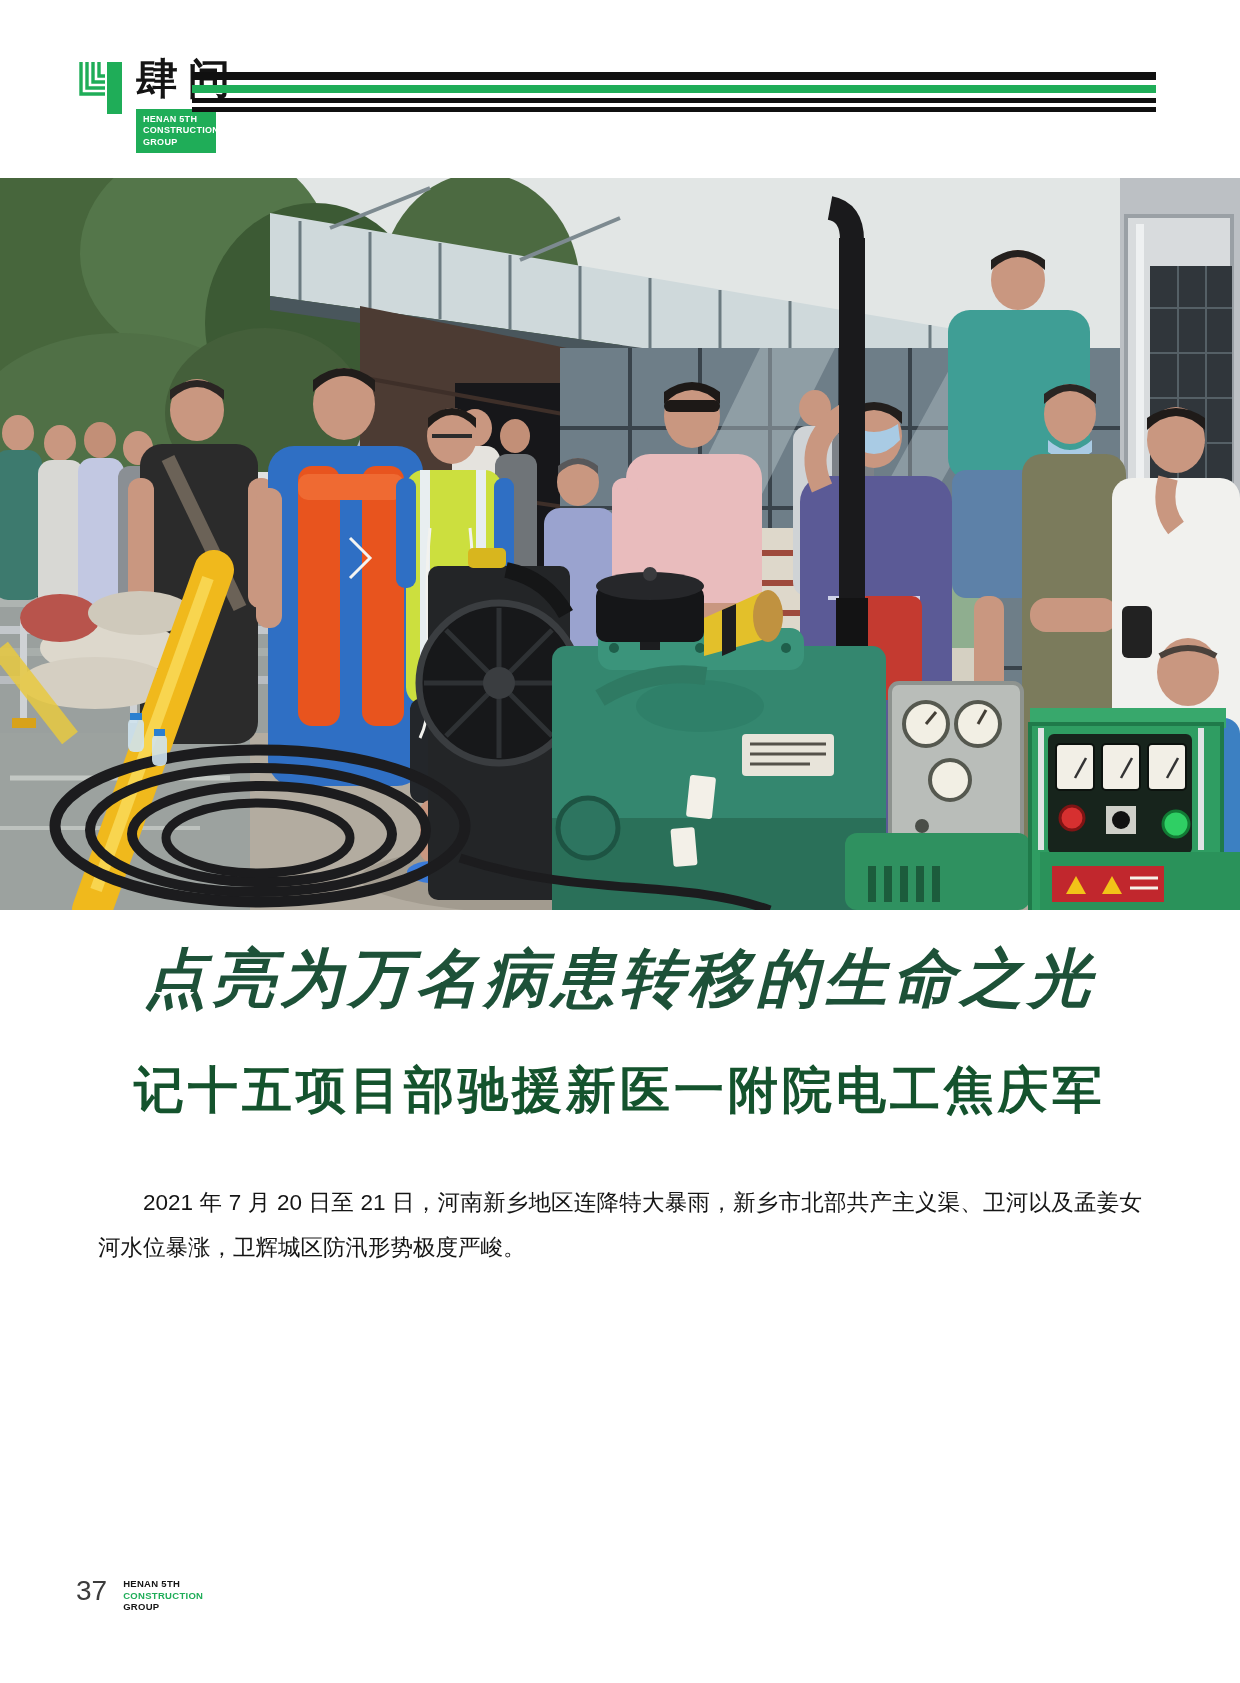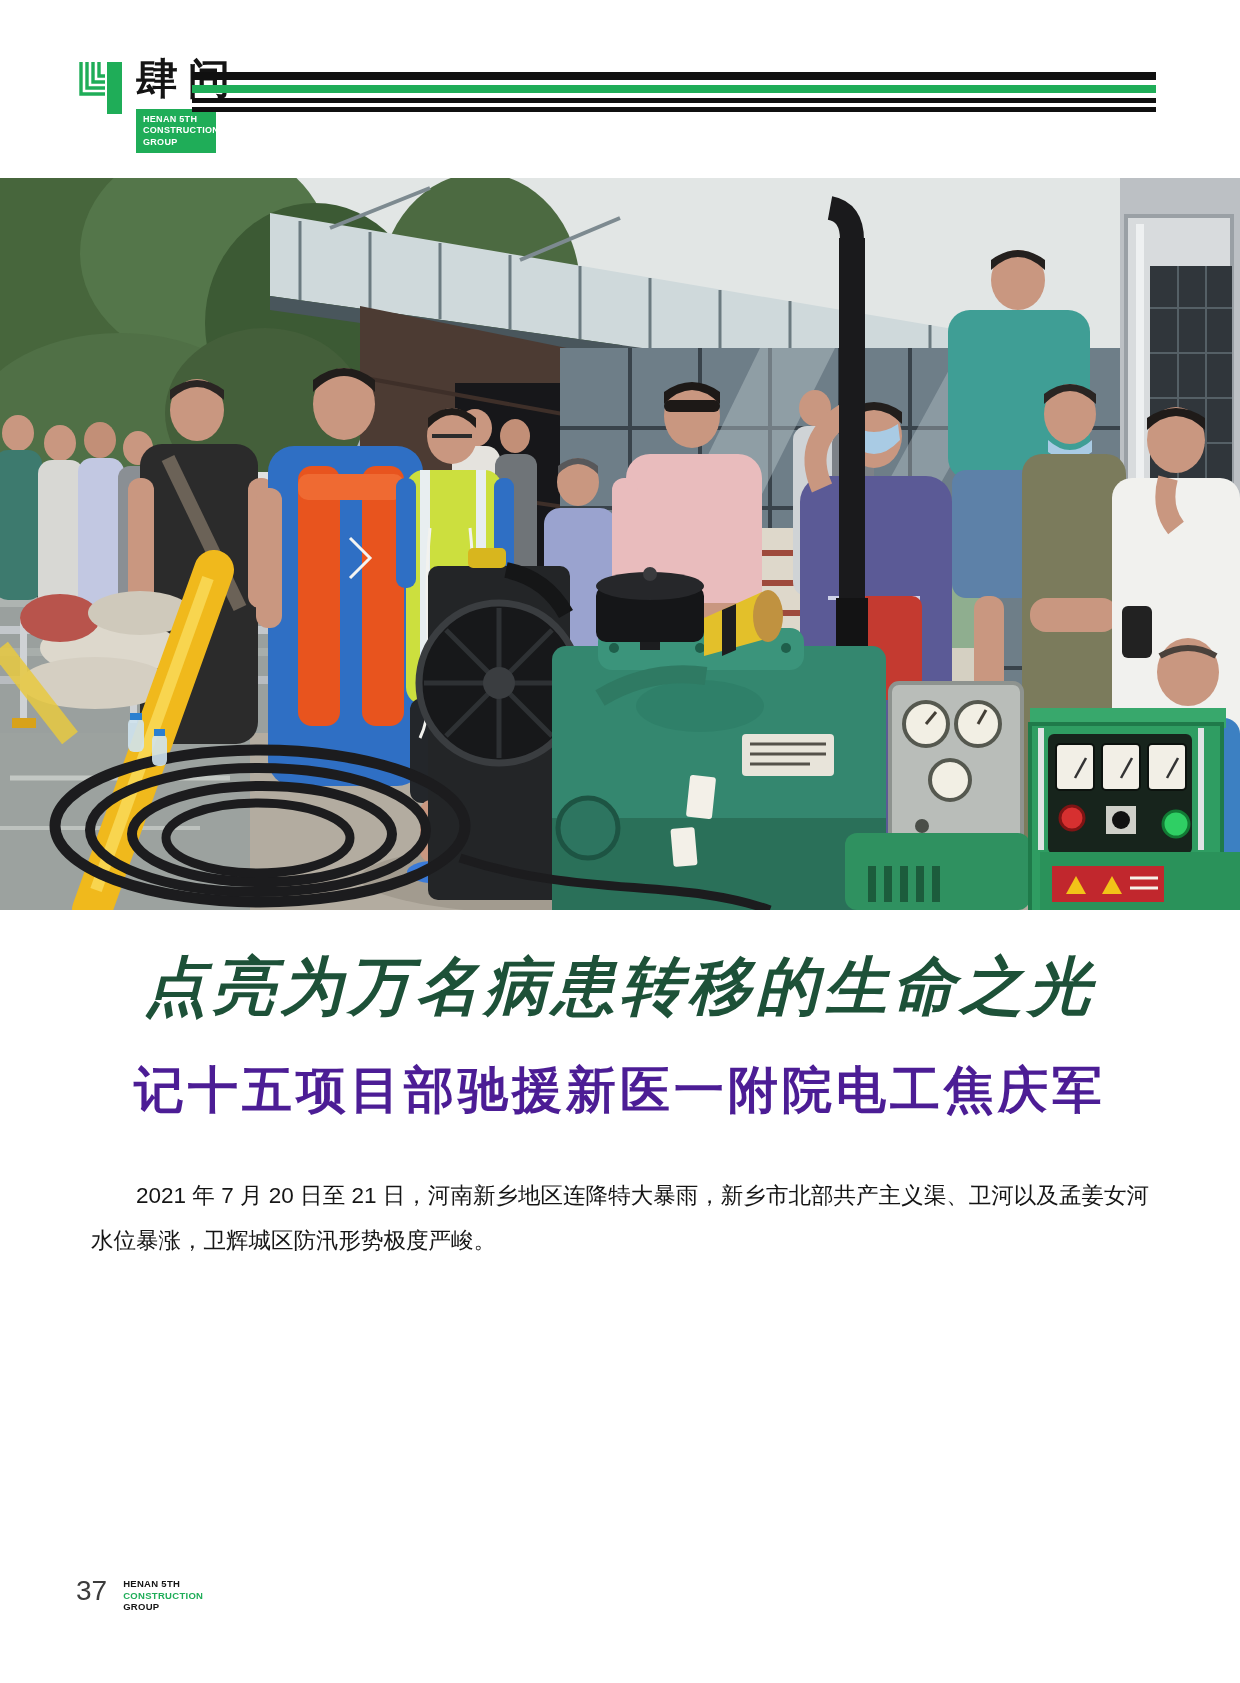--- a/index.html
+++ b/index.html
@@ -23,29 +23,29 @@
   .s3{height:5px;background:#101010;margin-top:5px;}
   .s4{height:5px;background:#101010;margin-top:4px;}
 
   
   .photo{position:absolute;left:0;top:178px;width:1240px;height:732px;overflow:hidden;background:#dfe4e3;}
   .photo svg{display:block;width:1240px;height:732px;}
 
   
   .article-title{position:absolute;top:936px;left:0;width:100%;text-align:center;
     font-family:"DejaVu Serif",serif;font-weight:bold;font-size:63px;color:#1d5138;
-    letter-spacing:5px;font-style:italic;margin-top:8px;}
+    letter-spacing:5px;font-style:italic;}
   .article-subtitle{position:absolute;top:1057px;left:0;width:100%;text-align:center;
-    font-weight:bold;font-size:50px;color:#4c1d95;letter-spacing:4px;
+    font-weight:bold;font-size:50px;color:#14532d;letter-spacing:4px;
     font-family:Liberation Mono, monospace;}
 
   
   .body-columns{position:absolute;left:86px;top:1168px;width:1068px;display:flex;gap:28px;}
   .column{flex:1;font-size:22.5px;line-height:2.0;text-align:justify;color:#151515;}
-  .column p{margin:5px;text-indent:2em;}
+  .column p{margin:12px;text-indent:2em;}
 
   
   .footer{position:absolute;left:76px;top:1577px;display:flex;align-items:flex-start;gap:16px;}
   .page-number{font-size:28px;color:#3c3c3c;line-height:1.0;}
   .footer-org{font-size:9.5px;font-weight:bold;line-height:1.22;letter-spacing:.3px;padding-top:1px;}
   .footer-org .l1{color:#141414;display:block;}
   .footer-org .l2{color:#1fad58;display:block;}
   .footer-org .l3{color:#141414;display:block;}
 </style>
 </head>

